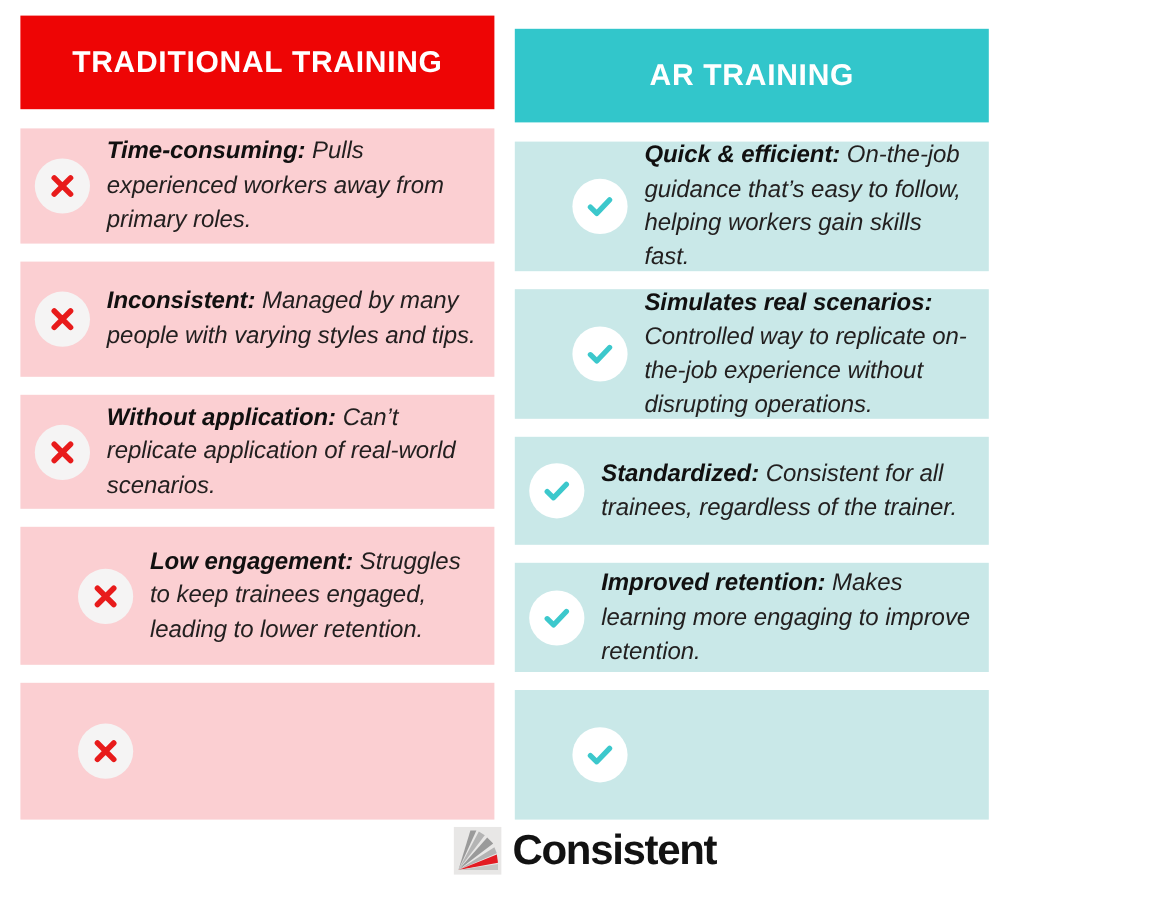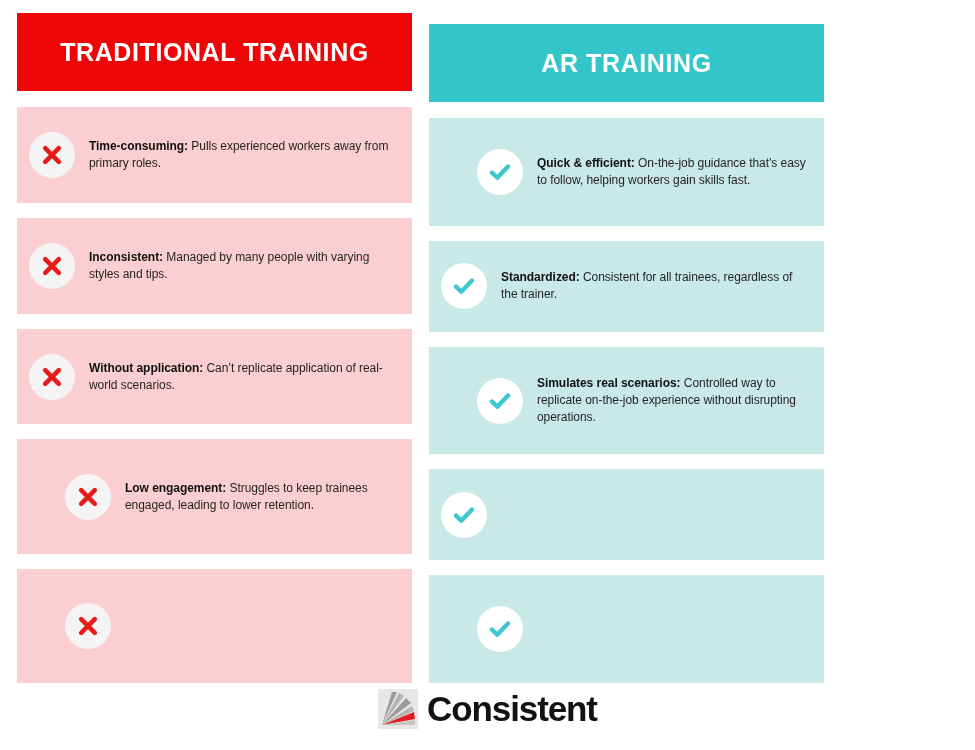--- a/index.html
+++ b/index.html
@@ -83,24 +83,25 @@
     align-items: center;
     justify-content: center;
     margin-right: 14px;
   }
   .badge.x     { background: #f5f4f4; }
   .badge.check { background: #ffffff; }
   .badge svg { display: block; }
 
   
   .card-text {
-    font-size: 12px;
+    font-size: 20px;
     line-height: 1.42;
     color: #221f1f;
     letter-spacing: -0.05px;
+    font-style: italic;
   }
   .card-text .lead {
     font-weight: 700;
     color: #111010;
   }
 
   
   .footer {
     position: absolute;
     left: 0;
@@ -201,47 +202,50 @@
           <span class="badge check">
             <svg width="26" height="26" viewBox="0 0 26 26" aria-hidden="true">
               <path d="M5 13.6 L10.3 18.8 L21 7.6" fill="none" stroke="#3CC8CC" stroke-width="4.4" stroke-linecap="round" stroke-linejoin="round"></path>
             </svg>
           </span>
           <span class="card-text">
             <span class="lead">Quick &amp; efficient:</span><span> On-the-job guidance that’s easy to follow, helping workers gain skills fast.</span>
           </span>
         </div>
 
+        <div class="card pos tall">
+          <span class="badge check">
+            <svg width="26" height="26" viewBox="0 0 26 26" aria-hidden="true">
+              <path d="M5 13.6 L10.3 18.8 L21 7.6" fill="none" stroke="#3CC8CC" stroke-width="4.4" stroke-linecap="round" stroke-linejoin="round"></path>
+            </svg>
+          </span>
+          <span class="card-text">
+            <span class="lead">Simulates real scenarios:</span><span> Controlled way to replicate on-the-job experience without disrupting operations.</span>
+          </span>
+        </div>
+
         <div class="card pos">
           <span class="badge check">
             <svg width="26" height="26" viewBox="0 0 26 26" aria-hidden="true">
               <path d="M5 13.6 L10.3 18.8 L21 7.6" fill="none" stroke="#3CC8CC" stroke-width="4.4" stroke-linecap="round" stroke-linejoin="round"></path>
             </svg>
           </span>
           <span class="card-text">
             <span class="lead">Standardized:</span><span> Consistent for all trainees, regardless of the trainer.</span>
           </span>
         </div>
 
-        <div class="card pos tall">
-          <span class="badge check">
-            <svg width="26" height="26" viewBox="0 0 26 26" aria-hidden="true">
-              <path d="M5 13.6 L10.3 18.8 L21 7.6" fill="none" stroke="#3CC8CC" stroke-width="4.4" stroke-linecap="round" stroke-linejoin="round"></path>
-            </svg>
-          </span>
-          <span class="card-text">
-            <span class="lead">Simulates real scenarios:</span><span> Controlled way to replicate on-the-job experience without disrupting operations.</span>
-          </span>
-        </div>
-
         <div class="card pos">
           <span class="badge check">
             <svg width="26" height="26" viewBox="0 0 26 26" aria-hidden="true">
               <path d="M5 13.6 L10.3 18.8 L21 7.6" fill="none" stroke="#3CC8CC" stroke-width="4.4" stroke-linecap="round" stroke-linejoin="round"></path>
             </svg>
+          </span>
+          <span class="card-text">
+            <span class="lead">Improved retention:</span><span> Makes learning more engaging to improve retention.</span>
           </span>
         </div>
 
         <div class="card pos tall">
           <span class="badge check">
             <svg width="26" height="26" viewBox="0 0 26 26" aria-hidden="true">
               <path d="M5 13.6 L10.3 18.8 L21 7.6" fill="none" stroke="#3CC8CC" stroke-width="4.4" stroke-linecap="round" stroke-linejoin="round"></path>
             </svg>
           </span>
         </div>

